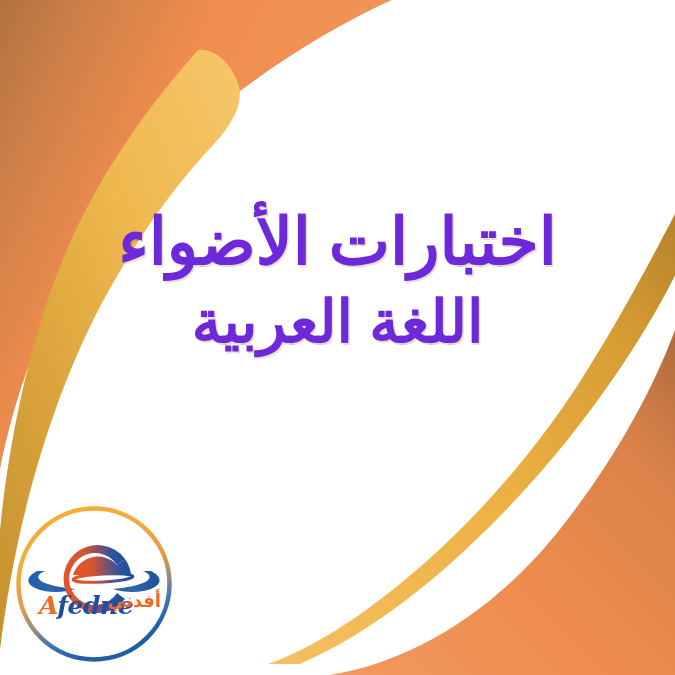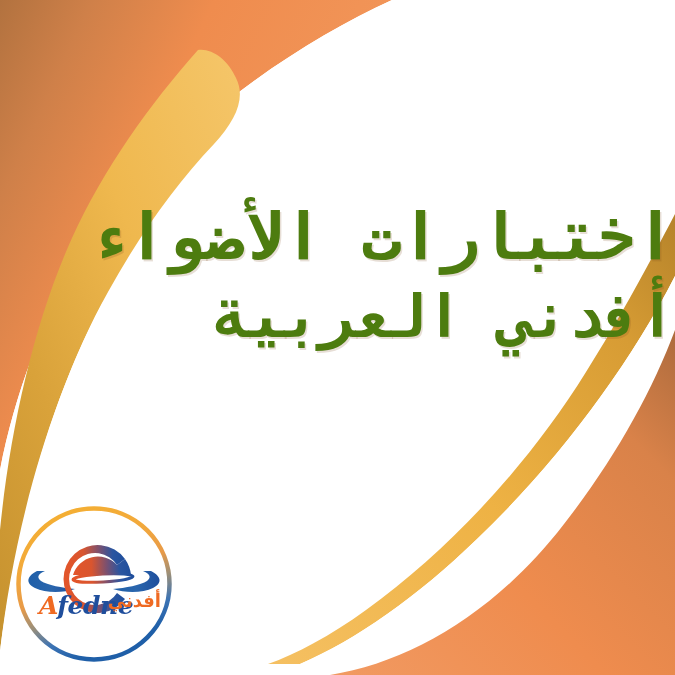--- a/index.html
+++ b/index.html
@@ -29,27 +29,26 @@
     position: absolute;
     left: 0;
     top: 208px;
     width: 675px;
     text-align: center;
     direction: rtl;
     z-index: 5;
   }
   .title-line {
     display: block;
-    color: #4d7c0f;
-    font-family: Liberation Mono, monospace;
+    color: #6d28d9;
+    font-family: Liberation Sans, sans-serif;
     font-weight: bold;
     line-height: 1.06;
     text-shadow: 1.5px 1.5px 0px rgba(120,70,30,0.18);
     white-space: nowrap;
-    text-align: right;
   }
   #title-line-1 {
     font-size: 65px;
     letter-spacing: 0px;
   }
   #title-line-2 {
     font-size: 59px;
     margin-top: 14px;
   }
   
@@ -170,21 +169,21 @@
              C 626,446 656,396 675,352 Z"></path>
 
     <path fill="url(#gradOrangeBot)" d="M 675,330
              C 652,392 614,460 564,524
              C 498,610 412,662 330,675
              L 675,675 Z"></path>
   </svg>
 
   <div class="title-block">
     <span class="title-line" id="title-line-1">اختبارات الأضواء</span>
-    <span class="title-line" id="title-line-2">أفدني العربية</span>
+    <span class="title-line" id="title-line-2">اللغة العربية</span>
   </div>
 
   <div id="logo">
     <svg id="logo-svg" viewBox="0 0 162 162">
       <defs>
         <linearGradient id="ringGrad" x1="0" y1="0" x2="0.4" y2="1">
           <stop offset="0%" stop-color="#f5b12f"></stop>
           <stop offset="38%" stop-color="#f2a93c"></stop>
           <stop offset="58%" stop-color="#e89a48"></stop>
           <stop offset="72%" stop-color="#9a8f7a"></stop>

